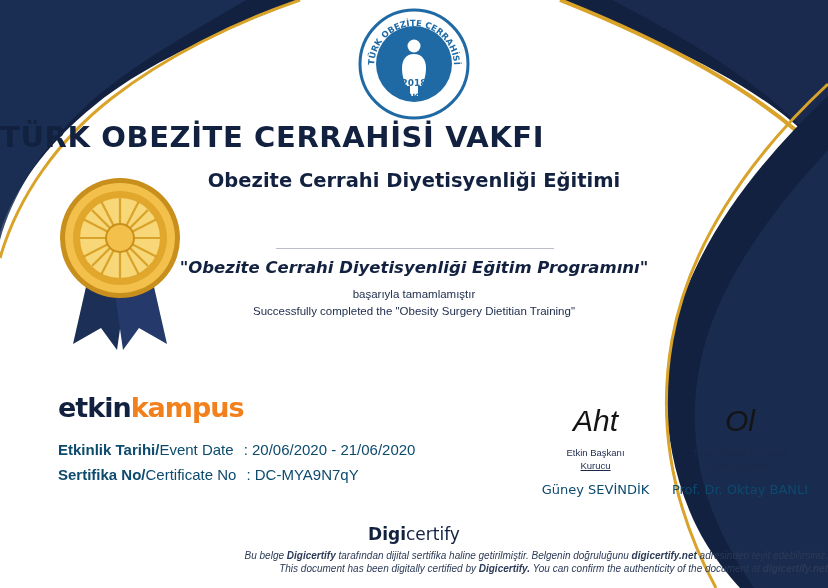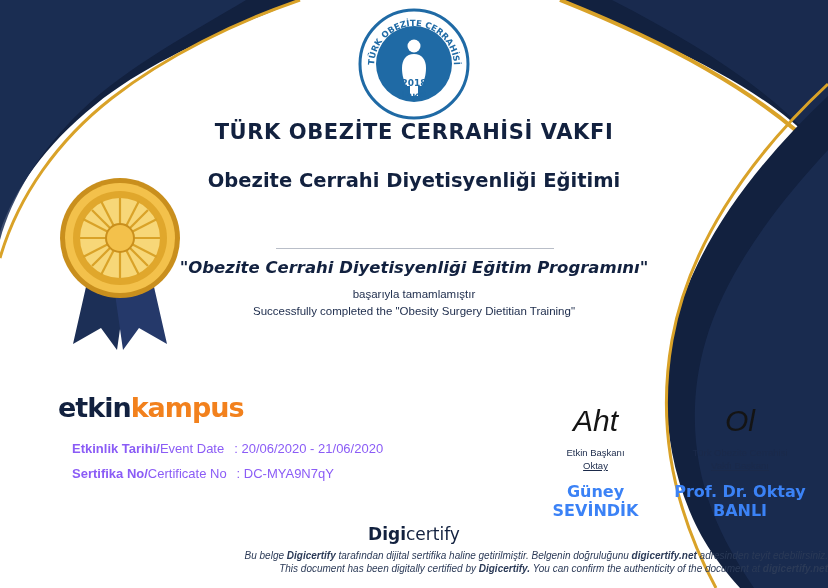--- a/index.html
+++ b/index.html
@@ -45,22 +45,22 @@
     top: 168px;
     width: 130px;
     height: 185px;
   }
   
   .main-title {
     position: absolute;
     left: 0;
     right: 0;
     top: 120px;
-    text-align: center;
-    font-size: 21px;
+    text-align: left;
+    font-size: 29px;
     font-weight: bold;
     letter-spacing: 0.6px;
     color: #12213f;
     font-family: "DejaVu Sans", sans-serif;
   }
   .sub-title {
     position: absolute;
     left: 0;
     right: 0;
     top: 169px;
@@ -126,23 +126,23 @@
     font-size: 27px;
     font-weight: bold;
     letter-spacing: -1px;
     font-family: "DejaVu Sans", sans-serif;
   }
   .brand .etkin { color: #12213f; }
   .brand .kampus { color: #f2811d; }
   
   .detail-row {
     position: absolute;
-    left: 72px;
-    font-size: 13px;
-    color: #8b5cf6;
+    left: 58px;
+    font-size: 15px;
+    color: #0c4a6e;
     white-space: nowrap;
   }
   .detail-row.r1 { top: 441px; }
   .detail-row.r2 { top: 466px; }
   .detail-label-bold {
     font-weight: bold;
   }
   .detail-label-light {
     font-weight: normal;
   }
@@ -171,23 +171,23 @@
     line-height: 1.35;
   }
   .sig-role {
     font-size: 9.5px;
     color: #1b2a4a;
     text-decoration: underline;
     line-height: 1.35;
   }
   .sig-name {
     margin-top: 9px;
-    font-size: 16px;
-    font-weight: bold;
-    color: #3b82f6;
+    font-size: 13px;
+    font-weight: normal;
+    color: #0c4a6e;
     font-family: "DejaVu Sans", sans-serif;
   }
   
   .footer-logo {
     position: absolute;
     left: 0;
     right: 0;
     top: 524px;
     text-align: center;
     font-size: 17px;
@@ -290,21 +290,21 @@
   <div class="detail-row r1">
     <span class="detail-label-bold">Etkinlik Tarihi/</span><span class="detail-label-light">Event Date</span><span class="detail-value">: 20/06/2020 - 21/06/2020</span>
   </div>
   <div class="detail-row r2">
     <span class="detail-label-bold">Sertifika No/</span><span class="detail-label-light">Certificate No</span><span class="detail-value">: DC-MYA9N7qY</span>
   </div>
 
   <div class="sig-block left">
     <div class="sig-mark">Aht</div>
     <div class="sig-org">Etkin Başkanı</div>
-    <div class="sig-role">Oktay</div>
+    <div class="sig-role">Kurucu</div>
     <div class="sig-name">Güney SEVİNDİK</div>
   </div>
   <div class="sig-block right">
     <div class="sig-mark">Ol</div>
     <div class="sig-org">Türk Obezite Cerrahisi</div>
     <div class="sig-role">Vakfı Başkanı</div>
     <div class="sig-name">Prof. Dr. Oktay BANLI</div>
   </div>
 
   <div class="footer-logo"><span class="digi">Digi</span><span class="certify">certify</span></div>

